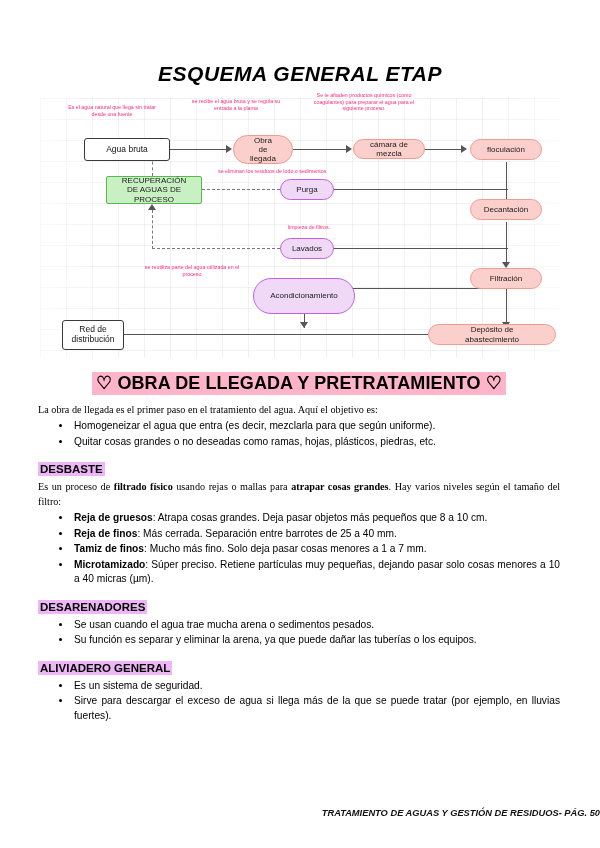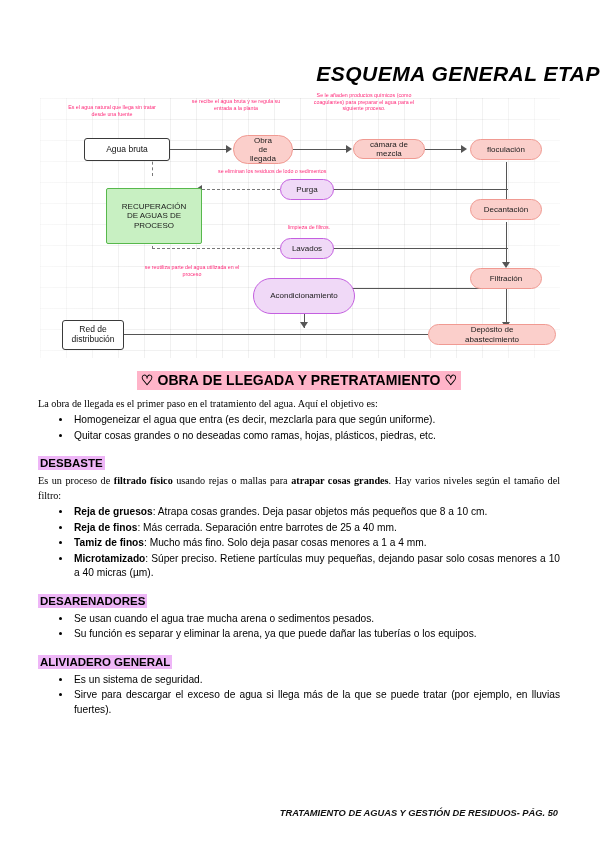--- a/index.html
+++ b/index.html
@@ -19,21 +19,21 @@
   .page {
     position: relative;
     width: 600px;
     height: 848px;
     box-sizing: border-box;
     padding: 0;
   }
 
   
   .diagram-title {
-    text-align: right;
+    text-align: center;
     font-style: italic;
     font-weight: bold;
     font-size: 21px;
     letter-spacing: 0.5px;
     margin: 0;
     padding-top: 62px;
     font-family: "Liberation Sans", sans-serif;
   }
   .diagram {
     position: relative;
@@ -124,21 +124,21 @@
   .arrow.down  { border-left: 4px solid transparent; border-right: 4px solid transparent; border-top: 6px solid #555; }
   .arrow.up    { border-left: 4px solid transparent; border-right: 4px solid transparent; border-bottom: 6px solid #555; }
 
   
   .content {
     padding: 0 40px 0 38px;
     margin-top: 14px;
   }
   h2.section-main {
     text-align: center;
-    font-size: 14px;
+    font-size: 18px;
     font-weight: bold;
     margin: 0 0 9px 0;
     letter-spacing: 0.1px;
   }
   h2.section-main .hl {
     background: #ffb4c9;
     padding: 1px 4px 2px 4px;
   }
   h3.section {
     font-size: 11.5px;
@@ -164,21 +164,20 @@
     text-align: justify;
     padding-left: 2px;
   }
   b { font-weight: bold; }
 
   .footer {
     position: absolute;
     left: 0; right: 0;
     bottom: 30px;
     text-align: right;
-    padding-right: 42px;
     font-style: italic;
     font-weight: bold;
     font-size: 9.3px;
     color: #111;
   }
 </style>
 </head>
 <body>
 
 <div class="page">
@@ -242,21 +241,21 @@
     <div class="node pink" style="left:193px; top:37px; width:60px; height:29px;">Obra de llegada</div>
 
     <div class="node pink" style="left:313px; top:41px; width:72px; height:20px;">cámara de mezcla</div>
 
     <div class="node pink" style="left:430px; top:41px; width:72px; height:21px;">floculación</div>
 
     <div class="node pink" style="left:430px; top:101px; width:72px; height:21px;">Decantación</div>
 
     <div class="node pink" style="left:430px; top:170px; width:72px; height:21px;">Filtración</div>
 
-    <div class="node green" style="left:66px; top:90px; width:96px; height:56px;">RECUPERACIÓN DE AGUAS DE PROCESO</div>
+    <div class="node green" style="left:66px; top:78px; width:96px; height:28px;">RECUPERACIÓN DE AGUAS DE PROCESO</div>
 
     <div class="node purple" style="left:240px; top:81px; width:54px; height:21px;">Purga</div>
 
     <div class="node purple" style="left:240px; top:140px; width:54px; height:21px;">Lavados</div>
 
     <div class="node purple" style="left:213px; top:180px; width:102px; height:36px;">Acondicionamiento</div>
 
     <div class="node rect" style="left:22px; top:222px; width:62px; height:30px;">Red de distribución</div>
 
     <div class="node pink" style="left:388px; top:226px; width:128px; height:21px;">Depósito de abastecimiento</div>
@@ -281,21 +280,21 @@
 
     <h3 class="section">
       <span class="hl">DESBASTE</span>
     </h3>
 
     <p class="body"><span>Es un proceso de </span><b>filtrado físico</b><span> usando rejas o mallas para </span><b>atrapar cosas grandes</b><span>. Hay varios niveles según el tamaño del filtro:</span></p>
 
     <ul class="bullets">
       <li><b>Reja de gruesos</b><span>: Atrapa cosas grandes. Deja pasar objetos más pequeños que 8 a 10 cm.</span></li>
       <li><b>Reja de finos</b><span>: Más cerrada. Separación entre barrotes de 25 a 40 mm.</span></li>
-      <li><b>Tamiz de finos</b><span>: Mucho más fino. Solo deja pasar cosas menores a 1 a 4 mm.</span></li>
+      <li><b>Tamiz de finos</b><span>: Mucho más fino. Solo deja pasar cosas menores a 1 a 7 mm.</span></li>
       <li><b>Microtamizado</b><span>: Súper preciso. Retiene partículas muy pequeñas, dejando pasar solo cosas menores a 10 a 40 micras (µm).</span></li>
     </ul>
 
     <h3 class="section">
       <span class="hl">DESARENADORES</span>
     </h3>
 
     <ul class="bullets">
       <li>Se usan cuando el agua trae mucha arena o sedimentos pesados.</li>
       <li>Su función es separar y eliminar la arena, ya que puede dañar las tuberías o los equipos.</li>

